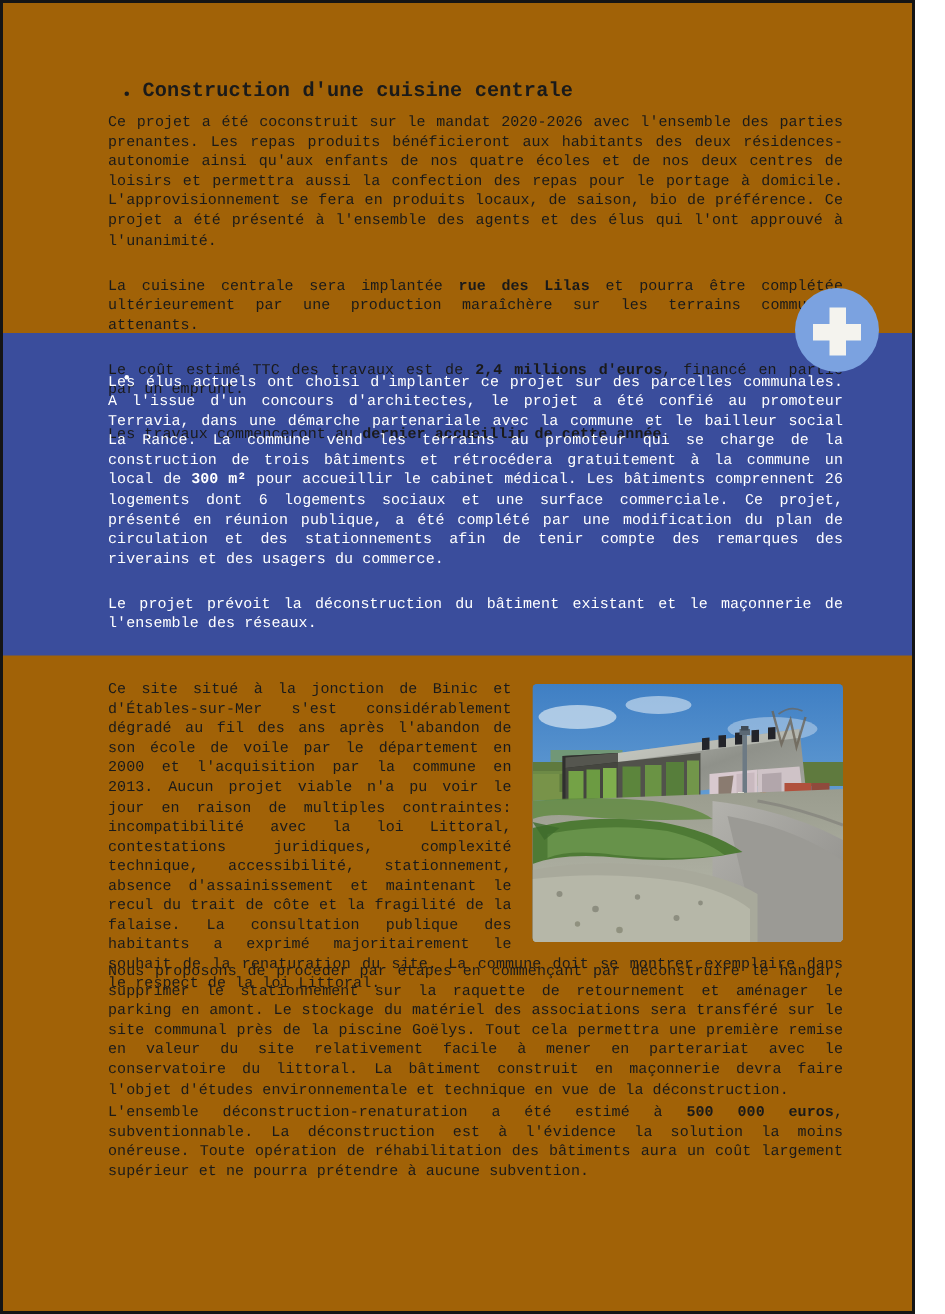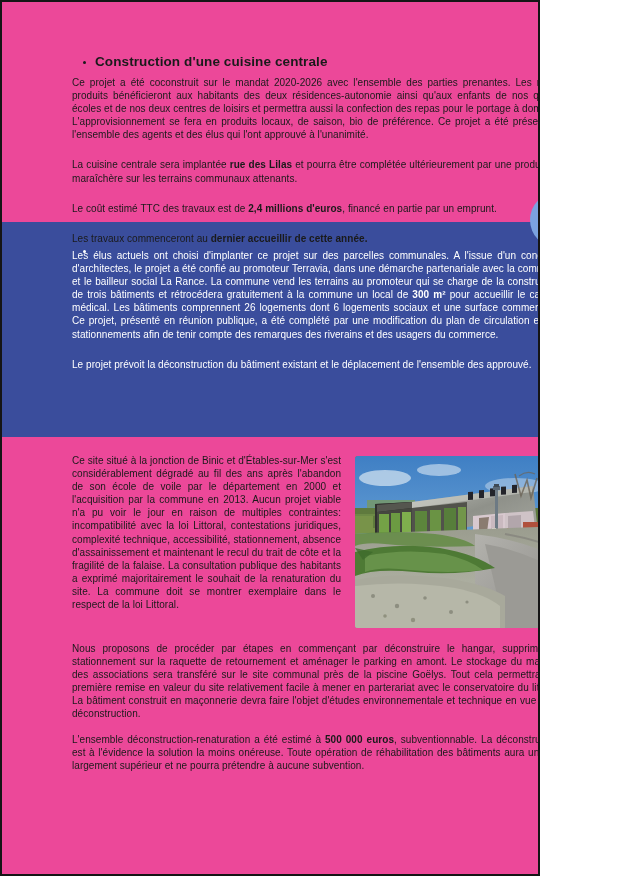--- a/index.html
+++ b/index.html
@@ -8,26 +8,27 @@
     background: #ffffff;
   }
   body {
     width: 630px;
     height: 876px;
     overflow: hidden;
     font-family: "Liberation Sans", sans-serif;
   }
   #page {
     position: relative;
-    width: 540px;
+    width: 610px;
     height: 876px;
-    background: #ec4899;
+    background: #a16207;
     box-sizing: border-box;
     border: 2px solid #151515;
     overflow: hidden;
+    font-family: Liberation Mono, monospace;
   }
   .band-blue {
     position: absolute;
     left: 0;
     right: 0;
     top: 220px;
     height: 215px;
     background: #3a4d9c;
   }
   .content {
@@ -148,21 +149,21 @@
           <p class="para">Les travaux commenceront au <b>dernier accueillir de cette année.</b></p>
         </div>
     </section>
 
     <section class="sec sec-medical">
       <h2 class="head on-blue">
         <span class="bullet"></span>
       </h2>
       <div>
           <p class="para on-blue">Les élus actuels ont choisi d'implanter ce projet sur des parcelles communales. A l'issue d'un concours d'architectes, le projet a été confié au promoteur Terravia, dans une démarche partenariale avec la commune et le bailleur social La Rance. La commune vend les terrains au promoteur qui se charge de la construction de trois bâtiments et rétrocédera gratuitement à la commune un local de <b>300 m²</b> pour accueillir le cabinet médical. Les bâtiments comprennent 26 logements dont 6 logements sociaux et une surface commerciale. Ce projet, présenté en réunion publique, a été complété par une modification du plan de circulation et des stationnements afin de tenir compte des remarques des riverains et des usagers du commerce.</p>
-          <p class="para on-blue">Le projet prévoit la déconstruction du bâtiment existant et le déplacement de l'ensemble des approuvé.</p>
+          <p class="para on-blue">Le projet prévoit la déconstruction du bâtiment existant et le maçonnerie de l'ensemble des réseaux.</p>
         </div>
     </section>
 
     <section class="sec sec-rognouse wrap-photo">
       <div class="photo">
         <svg viewBox="0 0 207 172" preserveAspectRatio="none" aria-hidden="true">
           <defs>
             <linearGradient id="sky" x1="0" y1="0" x2="0" y2="1">
               <stop offset="0%" stop-color="#3f7fc4"></stop>
               <stop offset="60%" stop-color="#6fa6d8"></stop>
@@ -244,18 +245,18 @@
         </svg>
       </div>
       <div>
           <p class="para">Ce site situé à la jonction de Binic et d'Étables-sur-Mer s'est considérablement dégradé au fil des ans après l'abandon de son école de voile par le département en 2000 et l'acquisition par la commune en 2013. Aucun projet viable n'a pu voir le jour en raison de multiples contraintes: incompatibilité avec la loi Littoral, contestations juridiques, complexité technique, accessibilité, stationnement, absence d'assainissement et maintenant le recul du trait de côte et la fragilité de la falaise. La consultation publique des habitants a exprimé majoritairement le souhait de la renaturation du site. La commune doit se montrer exemplaire dans le respect de la loi Littoral.</p>
         </div>
     </section>
 
     <section class="sec sec-tail">
       <div>
           <p class="para">Nous proposons de procéder par étapes en commençant par déconstruire le hangar, supprimer le stationnement sur la raquette de retournement et aménager le parking en amont. Le stockage du matériel des associations sera transféré sur le site communal près de la piscine Goëlys. Tout cela permettra une première remise en valeur du site relativement facile à mener en parterariat avec le conservatoire du littoral. La bâtiment construit en maçonnerie devra faire l'objet d'études environnementale et technique en vue de la déconstruction.</p>
-          <p class="para" style="margin-top: 12px;">L'ensemble déconstruction-renaturation a été estimé à <b>500 000 euros</b>, subventionnable. La déconstruction est à l'évidence la solution la moins onéreuse. Toute opération de réhabilitation des bâtiments aura un coût largement supérieur et ne pourra prétendre à aucune subvention.</p>
+          <p class="para" style="margin-top: 2px;">L'ensemble déconstruction-renaturation a été estimé à <b>500 000 euros</b>, subventionnable. La déconstruction est à l'évidence la solution la moins onéreuse. Toute opération de réhabilitation des bâtiments aura un coût largement supérieur et ne pourra prétendre à aucune subvention.</p>
         </div>
     </section>
 
   </div>
 </div>
 
 </body></html>

